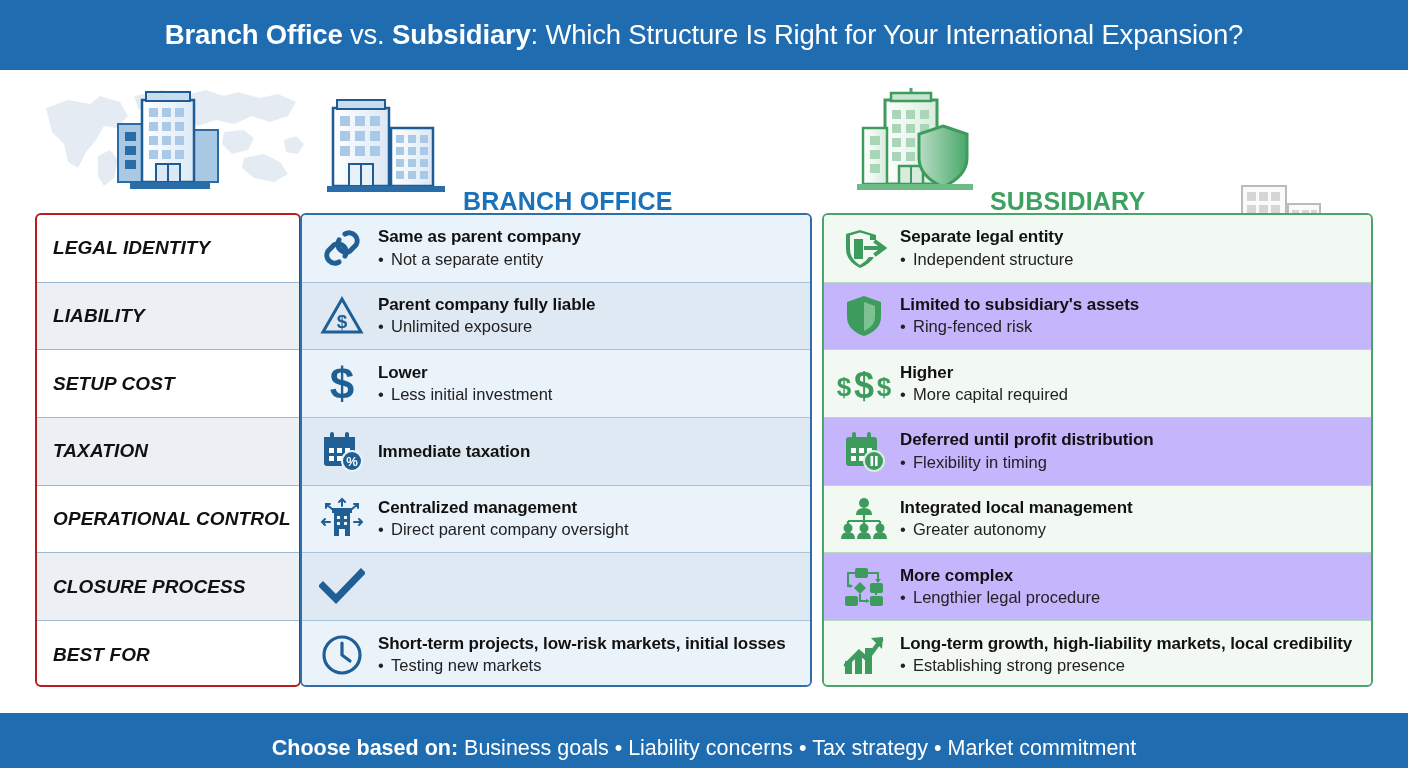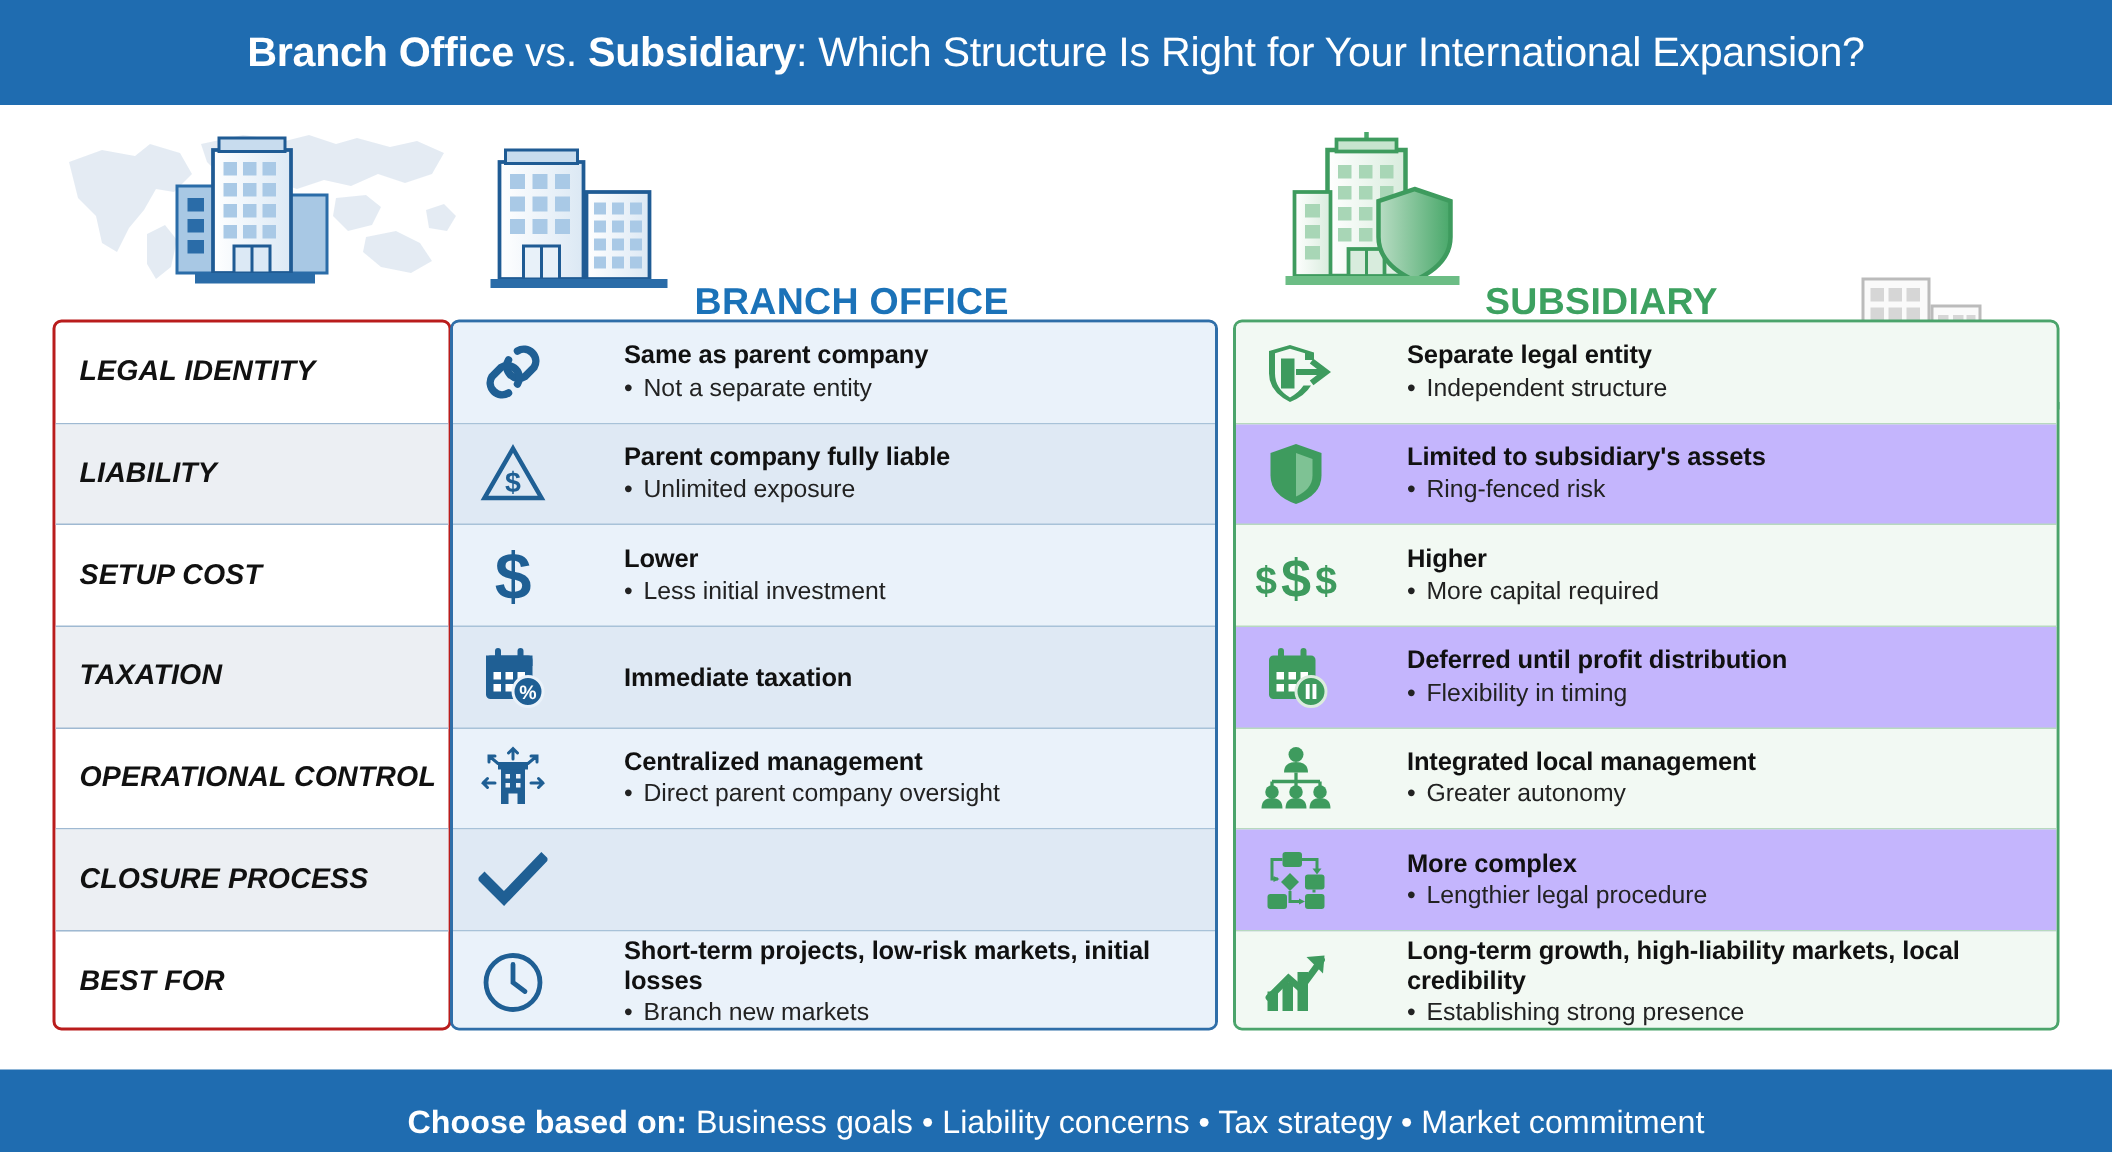--- a/index.html
+++ b/index.html
@@ -91,21 +91,21 @@
     height:67.7px; display:flex; align-items:center;
     border-bottom:1px solid #a8c2d8; padding-left:10px;
   }
   .crow:last-child { border-bottom:none; }
   .col-branch .crow { background:#eaf2fa; }
   .col-branch .crow.alt { background:#dfe9f4; }
   .col-sub .crow { border-bottom-color:#b7d9bf; background:#f2f9f3; }
   .col-sub .crow.alt { background:#c4b5fd; }
 
   .ic { width:60px; min-width:60px; height:48px; display:flex; align-items:center; justify-content:center; }
-  .txt { padding-left:6px;margin-left:38px; }
+  .txt { padding-left:6px; }
   .txt .hd { font-size:17px; font-weight:700; color:#111; line-height:1.15; letter-spacing:-0.1px; }
   .txt .bl { font-size:16.5px; font-weight:400; color:#222; line-height:1.2; margin-top:3px; }
   .txt .bl .dot { display:inline-block; width:13px; color:#222; }
 
   
   .footer {
     position:absolute; left:0; top:713px; width:1408px; height:71px;
     background:#1f6cb0; display:flex; align-items:center; justify-content:center;
   }
   .footer .f { color:#fff; font-size:21.5px; white-space:nowrap; }
@@ -416,21 +416,21 @@
 
       <div class="crow">
         <div class="ic">
           <svg width="44" height="44" viewBox="0 0 44 44">
             <circle cx="22" cy="22" r="18" fill="none" stroke="#1f5f94" stroke-width="3.2"></circle>
             <path d="M22 10 L22 22 L30 28" fill="none" stroke="#1f5f94" stroke-width="3.2" stroke-linecap="round"></path>
           </svg>
         </div>
         <div class="txt">
           <div class="hd">Short-term projects, low-risk markets, initial losses</div>
-          <div class="bl"><span class="dot">•</span><span>Branch new markets</span></div>
+          <div class="bl"><span class="dot">•</span><span>Testing new markets</span></div>
         </div>
       </div>
     </div>
 
     <div class="col-sub">
 
       <div class="crow">
         <div class="ic">
           <svg width="48" height="42" viewBox="0 0 48 42">
             <path d="M20 3 L36 8 L36 13 L30 13 L30 8.5 L20 5.5 L10 8.5 L10 22 Q10 32 20 38 Q26 34.5 29 30 L34 30 Q30 37 20 41 Q6 34 6 22 L6 7 Z" fill="#3e9b5e"></path>

